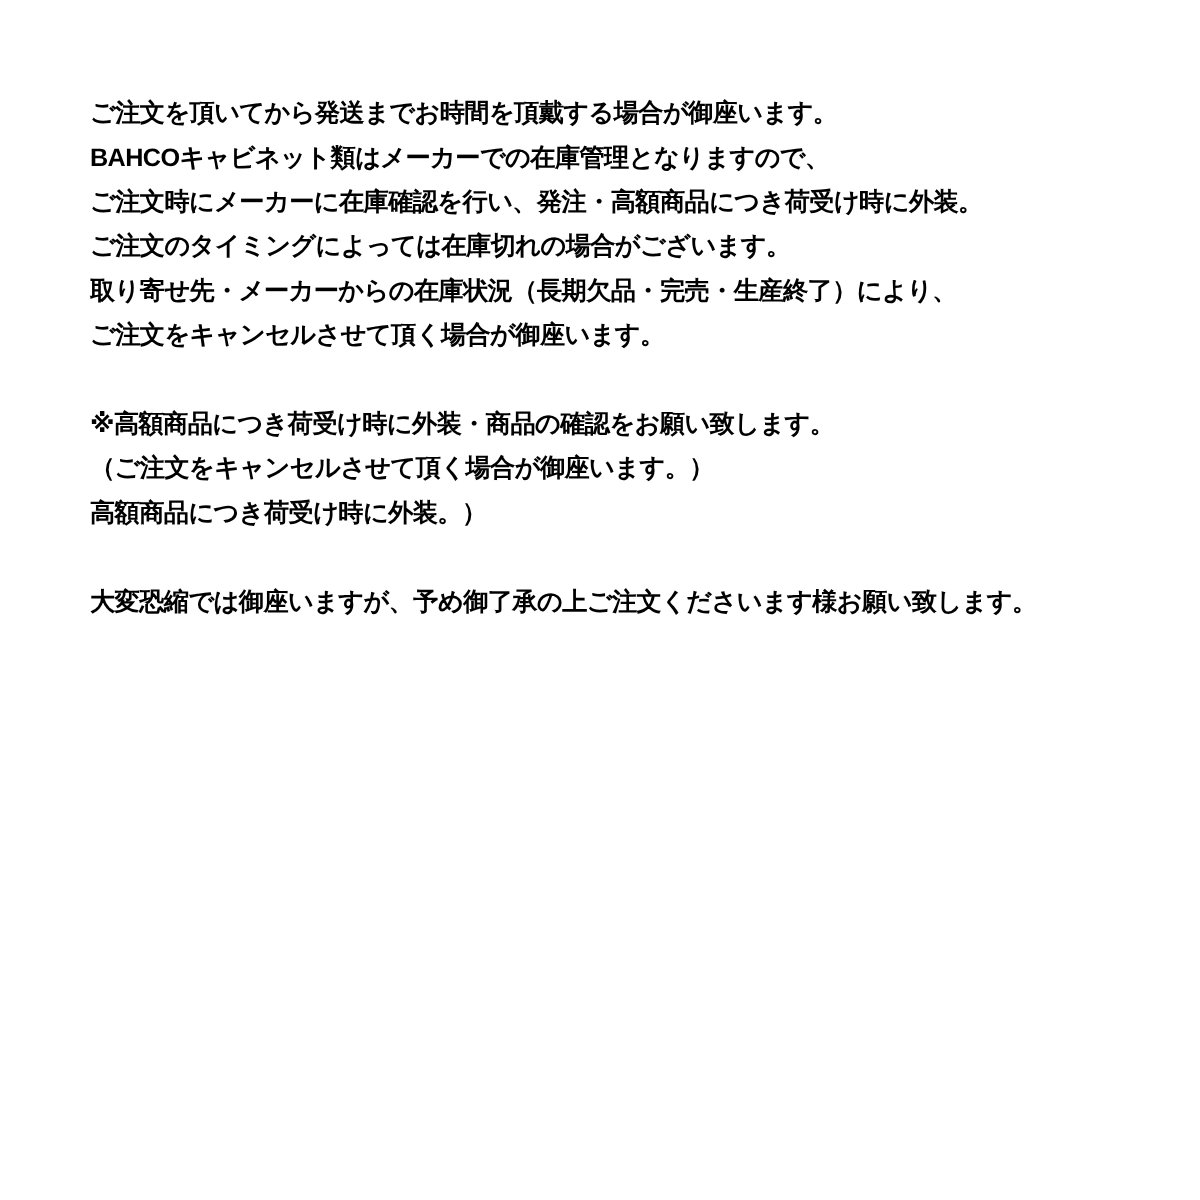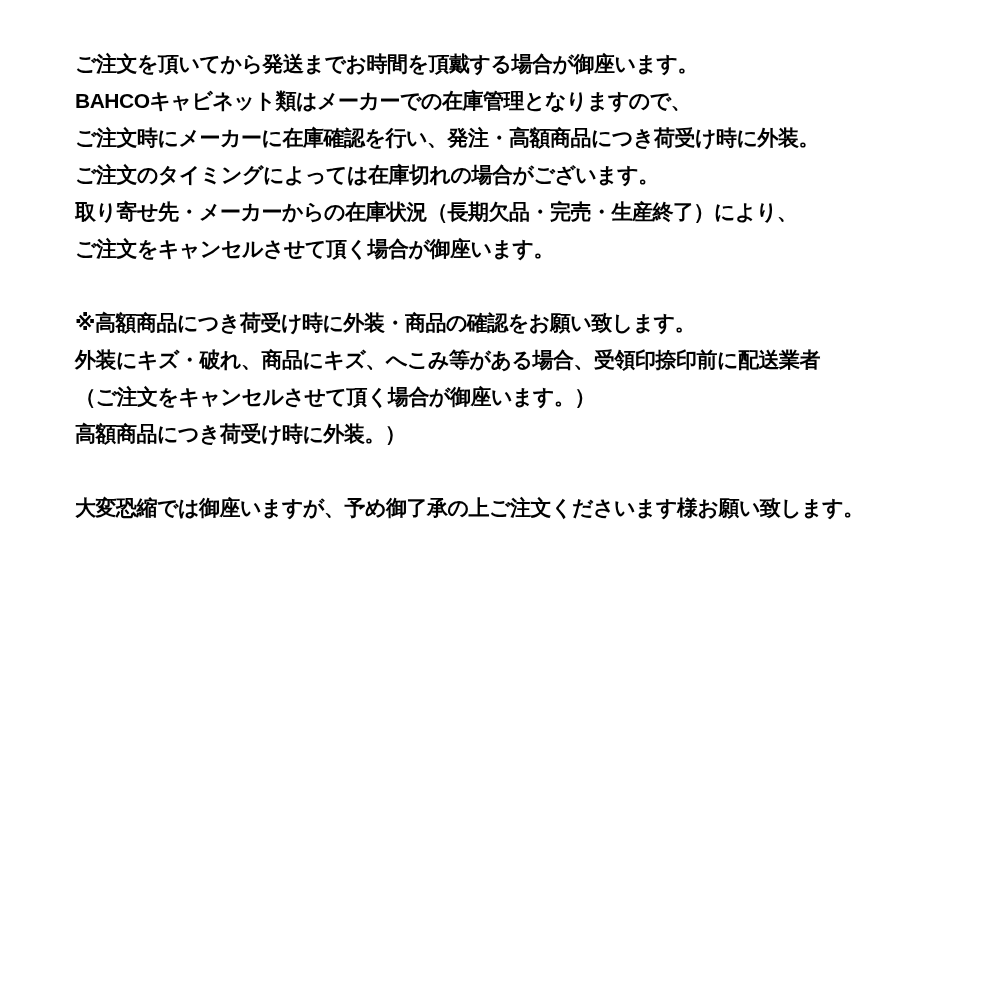--- a/index.html
+++ b/index.html
@@ -11,21 +11,21 @@
     position: relative;
     width: 1000px;
     height: 1000px;
     background: #ffffff;
     overflow: hidden;
     box-sizing: border-box;
   }
   .notice {
     position: absolute;
     left: 75px;
-    top: 45px;
+    top: 76px;
     width: 880px;
     color: #000000;
     font-family: "Liberation Sans", "DejaVu Sans", sans-serif;
     font-weight: bold;
     font-size: 21px;
     line-height: 37px;
     letter-spacing: -0.5px;
   }
   .para {
     margin: 0 0 37px 0;
@@ -45,21 +45,20 @@
       <div class="line">BAHCOキャビネット類はメーカーでの在庫管理となりますので、</div>
       <div class="line">ご注文時にメーカーに在庫確認を行い、発注・高額商品につき荷受け時に外装。</div>
       <div class="line">ご注文のタイミングによっては在庫切れの場合がございます。</div>
       <div class="line">取り寄せ先・メーカーからの在庫状況（長期欠品・完売・生産終了）により、</div>
       <div class="line">ご注文をキャンセルさせて頂く場合が御座います。</div>
     </div>
 
 
     <div class="para">
       <div class="line">※高額商品につき荷受け時に外装・商品の確認をお願い致します。</div>
-      <div class="line">外装にキズ・破れ、商品にキズ、へこみ等がある場合、受領印捺印前に配送業者</div>
       <div class="line">（ご注文をキャンセルさせて頂く場合が御座います。）</div>
       <div class="line">高額商品につき荷受け時に外装。）</div>
     </div>
 
     <div class="para">
       <div class="line">大変恐縮では御座いますが、予め御了承の上ご注文くださいます様お願い致します。</div>
     </div>
 
   </div>
 </div>

